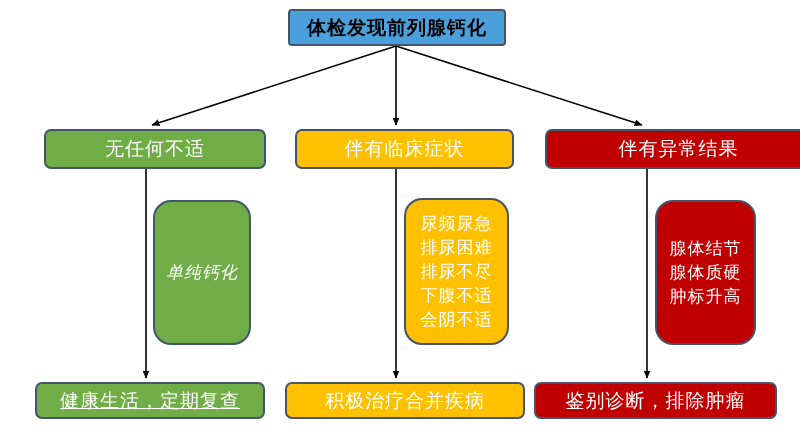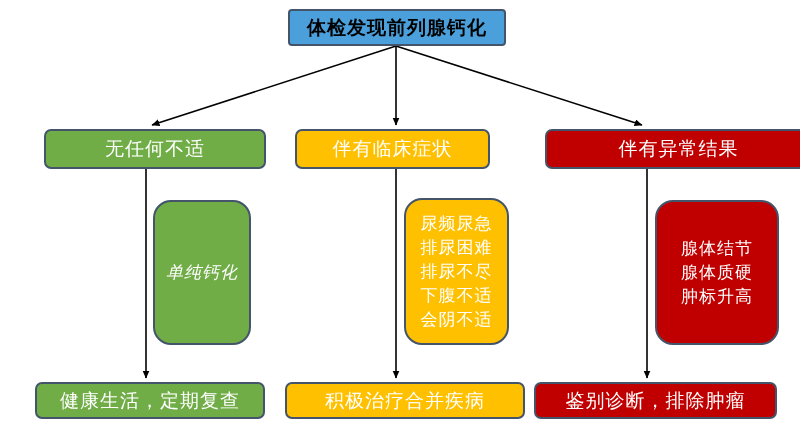--- a/index.html
+++ b/index.html
@@ -27,33 +27,33 @@
   .root {
     left: 288px; top: 9px; width: 218px; height: 37px;
     background: #4BA0DC;
     border-radius: 4px;
     color: #000000;
     font-weight: 700;
     font-size: 19px;
   }
   .cond { top: 129px; height: 40px; border-radius: 7px; font-size: 19px; margin-left: 9px; }
   .cond.green  { left: 35px;  width: 222px; background: #70AD47; }
-  .cond.gold   { left: 286px; width: 195px; background: #FFC000; }
+  .cond.gold   { left: 286px; width: 219px; background: #FFC000; }
   .cond.red    { left: 536px; width: 267px; background: #C00000; font-family: Liberation Mono, monospace; }
   .detail {
     border-radius: 18px;
     font-size: 17px;
     line-height: 24px;
     white-space: pre-line;
   }
   .detail.green { left: 153px; top: 200px; width: 98px;  height: 145px; background: #70AD47; font-style: italic; }
   .detail.gold  { left: 404px; top: 198px; width: 105px;  height: 147px; background: #FFC000; }
-  .detail.red   { left: 655px; top: 200px; width: 124px; height: 145px; background: #C00000; }
+  .detail.red   { left: 655px; top: 200px; width: 101px; height: 145px; background: #C00000; }
   .action { top: 382px; height: 37px; border-radius: 7px; font-size: 19px; }
-  .action.green { left: 35px;  width: 230px; background: #70AD47; }
+  .action.green { left: 35px;  width: 230px; background: #70AD47; text-decoration: underline; }
   .action.gold  { left: 285px; width: 240px; background: #FFC000; }
   .action.red   { left: 534px; width: 243px; background: #C00000; }
 </style>
 </head>
 <body>
 
 <div class="canvas">
 
   <svg class="arrows" width="800" height="429" viewBox="0 0 800 429">
     <defs>

